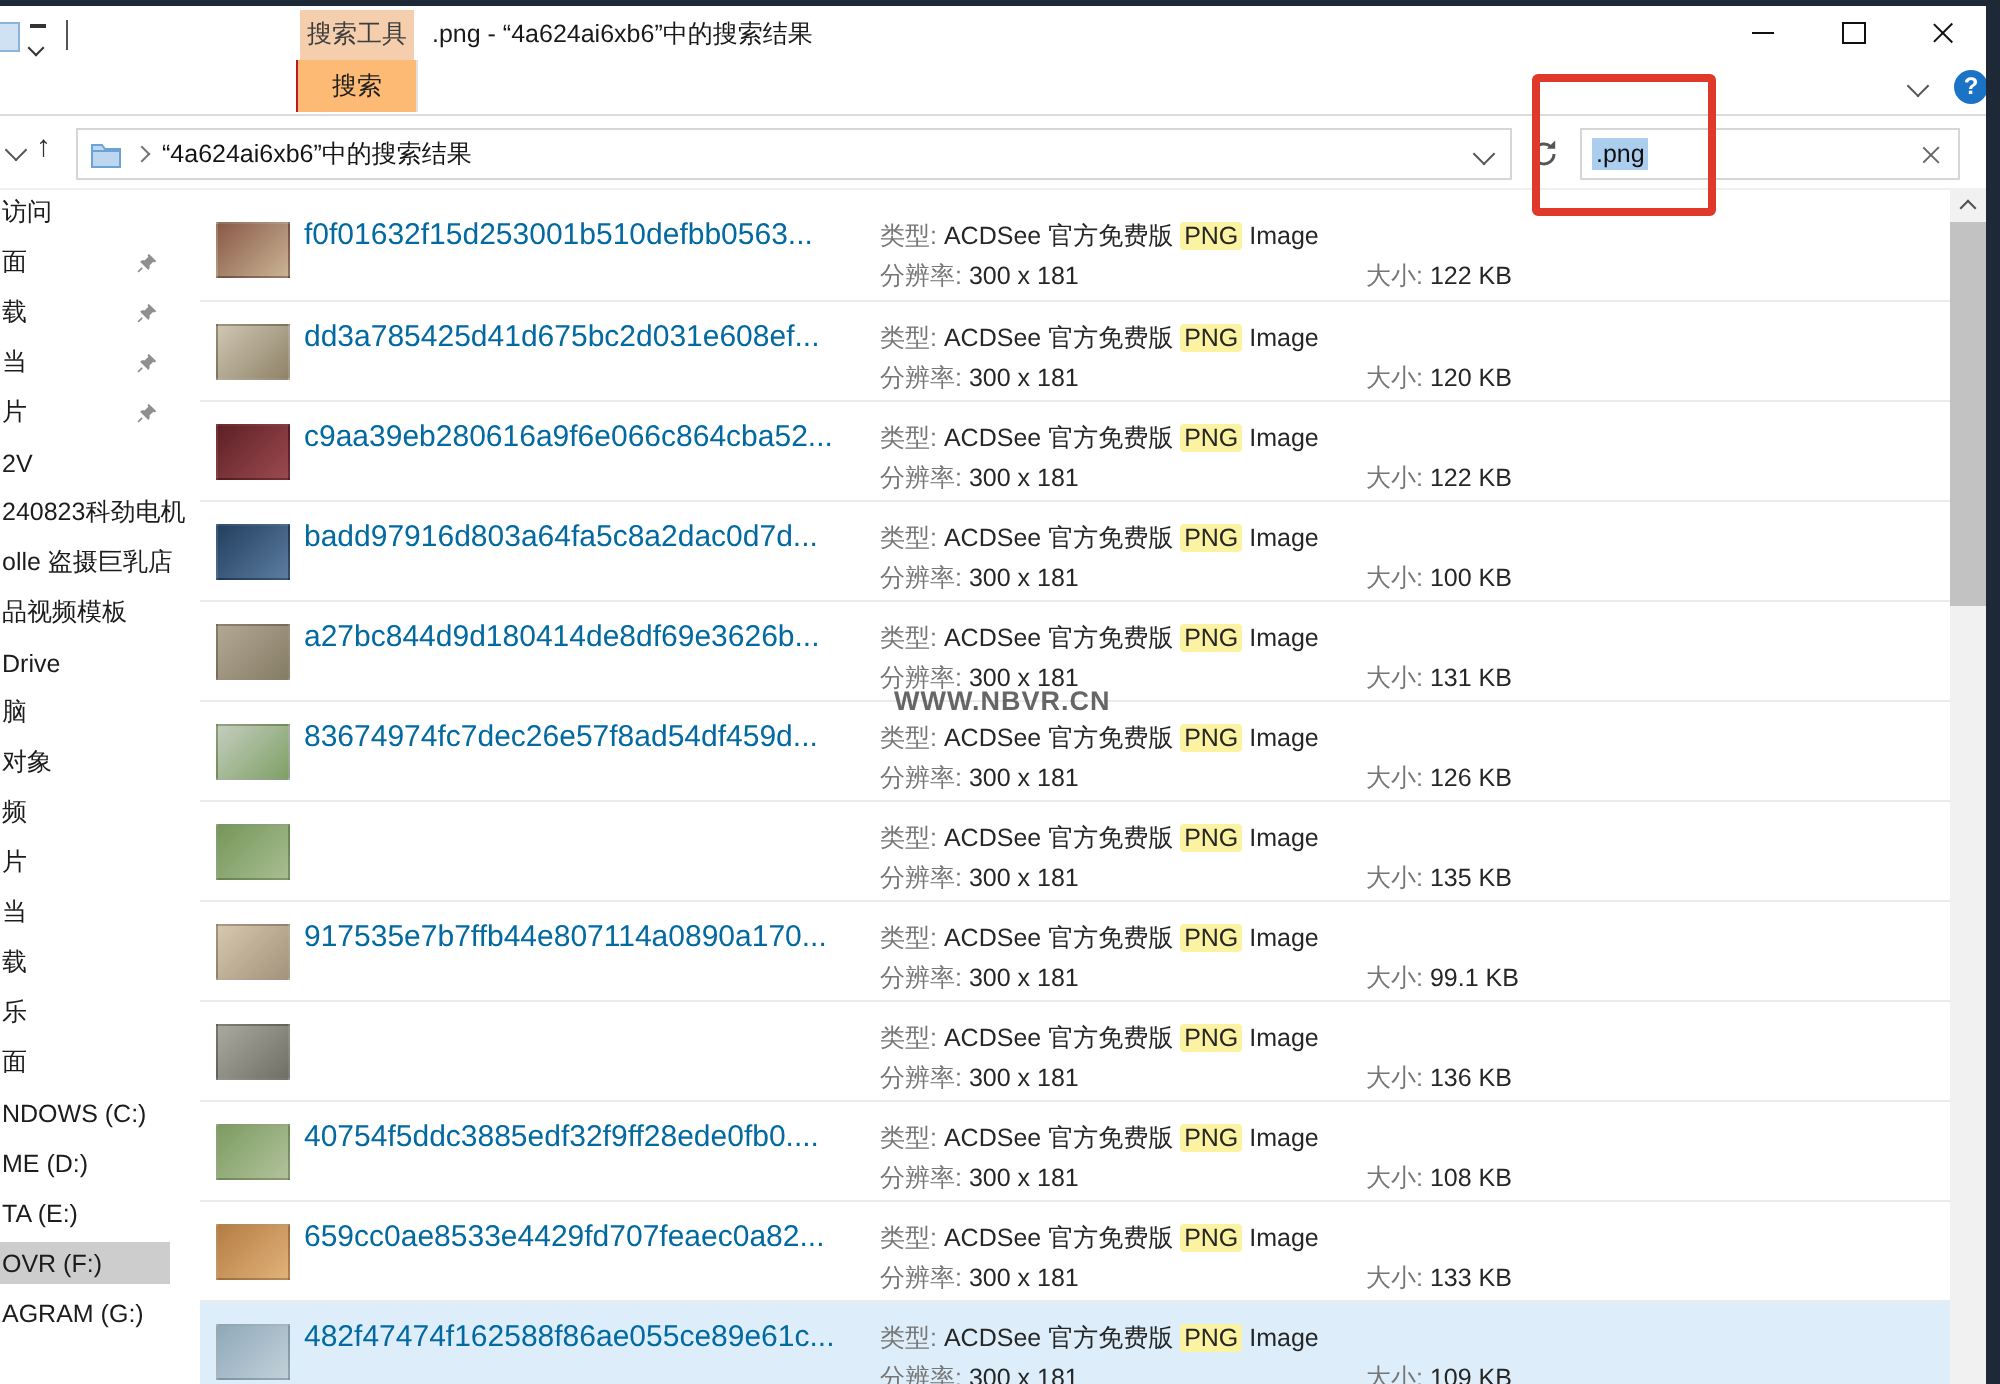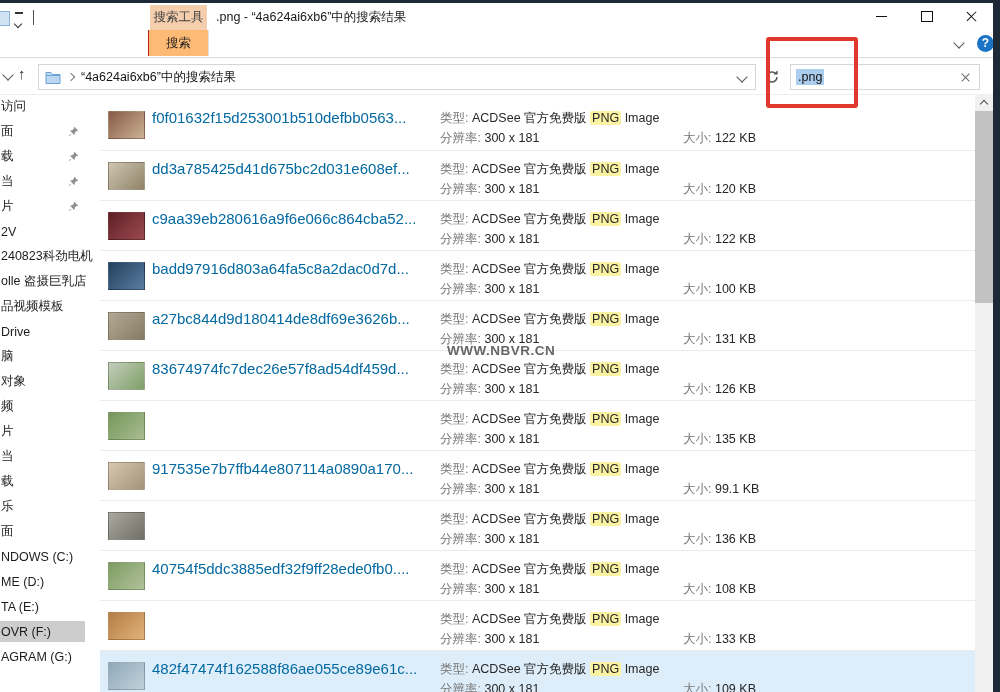--- a/index.html
+++ b/index.html
@@ -433,20 +433,21 @@
       <span class="lab">分辨率:</span>
       <span class="val">300 x 181</span>
     </div>
     <div class="fsize">
       <span class="lab">大小:</span>
       <span class="val">108 KB</span>
     </div>
   </div>
     <div class="frow">
     <div class="thumb" style="background: linear-gradient(135deg, rgb(181, 125, 69) 0%, rgb(224, 178, 122) 100%);"></div>
+    <div class="fname">659cc0ae8533e4429fd707feaec0a82...</div>
     <div class="meta1">
       <span class="lab">类型:</span>
       <span class="val">ACDSee 官方免费版</span>
       <span class="hl">PNG</span>
       <span class="val">Image</span>
     </div>
     <div class="meta2">
       <span class="lab">分辨率:</span>
       <span class="val">300 x 181</span>
     </div>

